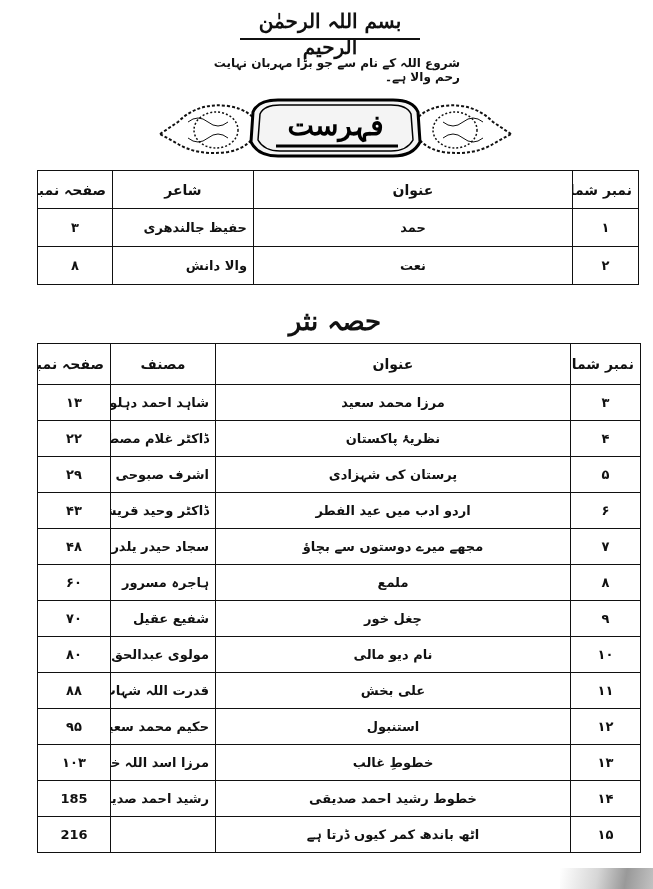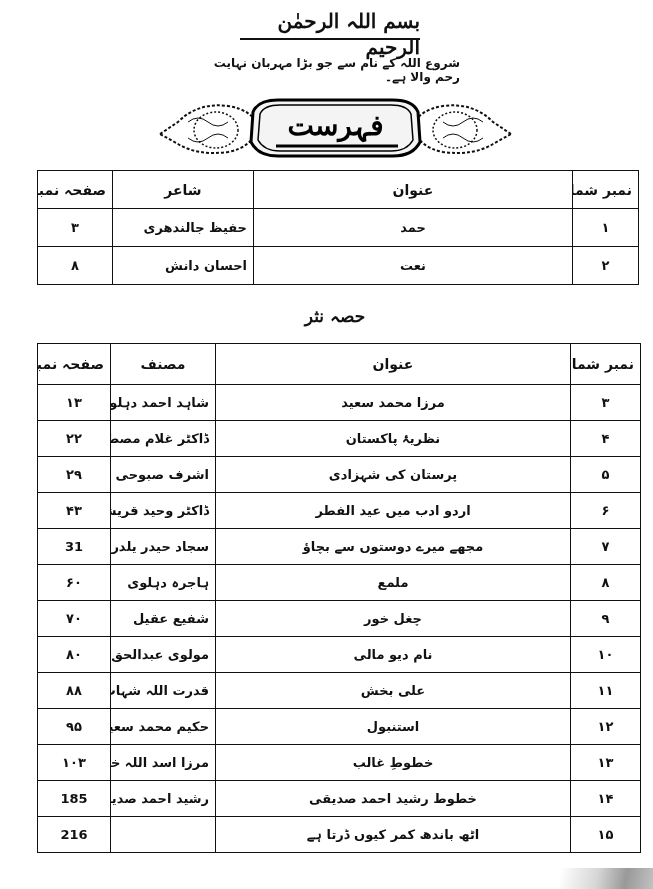--- a/index.html
+++ b/index.html
@@ -2,21 +2,21 @@
 <html><head>
 <meta charset="utf-8">
 <style>
   html, body { margin: 0; padding: 0; background: #ffffff; }
   body {
     width: 653px; height: 889px; position: relative; overflow: hidden;
     font-family: "DejaVu Sans", sans-serif; color: #111;
   }
   .bismillah {
     position: absolute; left: 240px; top: 8px; width: 180px; height: 30px;
-    font-size: 20px; font-weight: bold; direction: rtl;
+    text-align: center; font-size: 20px; font-weight: bold; direction: rtl;
     font-family: "DejaVu Serif", serif; letter-spacing: -1px;
     border-bottom: 2px solid #111; line-height: 26px;
   }
   .translation {
     position: absolute; left: 200px; top: 56px; width: 260px;
     font-size: 12px; font-weight: bold; direction: rtl;
   }
   .ornament {
     position: absolute; left: 158px; top: 92px; width: 355px; height: 70px;
   }
@@ -40,21 +40,21 @@
   td.author { text-align: right; margin-top: 40px; }
   td.page { text-align: center; }
   #table-nazm { left: 37px; top: 170px; width: 601px; }
   #table-nazm th { height: 37px; }
   #table-nazm td { height: 37px; }
   #table-nasr { left: 37px; top: 343px; width: 603px; }
   #table-nasr th { height: 40px; }
   #table-nasr td { height: 35px; }
   .section-heading {
     position: absolute; left: 270px; top: 306px; width: 130px;
-    text-align: center; font-size: 17px; font-weight: bold; direction: rtl;
+    text-align: center; font-size: 26px; font-weight: bold; direction: rtl;
     font-family: "DejaVu Serif", serif;
   }
   .scan-smudge {
     position: absolute; left: 560px; top: 868px; width: 93px; height: 21px;
     background: linear-gradient(100deg, transparent 0%, #bbb 40%, #555 70%, #999 100%);
     opacity: 0.6;
   }
 </style>
 </head>
 <body>
@@ -100,21 +100,21 @@
   <tbody>
     <tr>
       <td class="num">۱</td>
       <td class="title">حمد</td>
       <td class="author">حفیظ جالندھری</td>
       <td class="page">۳</td>
     </tr>
     <tr>
       <td class="num">۲</td>
       <td class="title">نعت</td>
-      <td class="author">احسان دانش</td>
+      <td class="author">والا دانش</td>
       <td class="page">۸</td>
     </tr>
   </tbody>
 </table>
 
 <div class="section-heading">حصہ نثر</div>
 
 <table id="table-nasr">
   <colgroup>
     <col style="width:70px">
@@ -152,26 +152,26 @@
     <tr>
       <td class="num">۶</td>
       <td class="title">اردو ادب میں عید الفطر</td>
       <td class="author">ڈاکٹر وحید قریشی</td>
       <td class="page">۴۳</td>
     </tr>
     <tr>
       <td class="num">۷</td>
       <td class="title">مجھے میرے دوستوں سے بچاؤ</td>
       <td class="author">سجاد حیدر یلدرم</td>
-      <td class="page">31</td>
+      <td class="page">۴۸</td>
     </tr>
     <tr>
       <td class="num">۸</td>
       <td class="title">ملمع</td>
-      <td class="author">ہاجرہ دہلوی</td>
+      <td class="author">ہاجرہ مسرور</td>
       <td class="page">۶۰</td>
     </tr>
     <tr>
       <td class="num">۹</td>
       <td class="title">چغل خور</td>
       <td class="author">شفیع عقیل</td>
       <td class="page">۷۰</td>
     </tr>
     <tr>
       <td class="num">۱۰</td>

